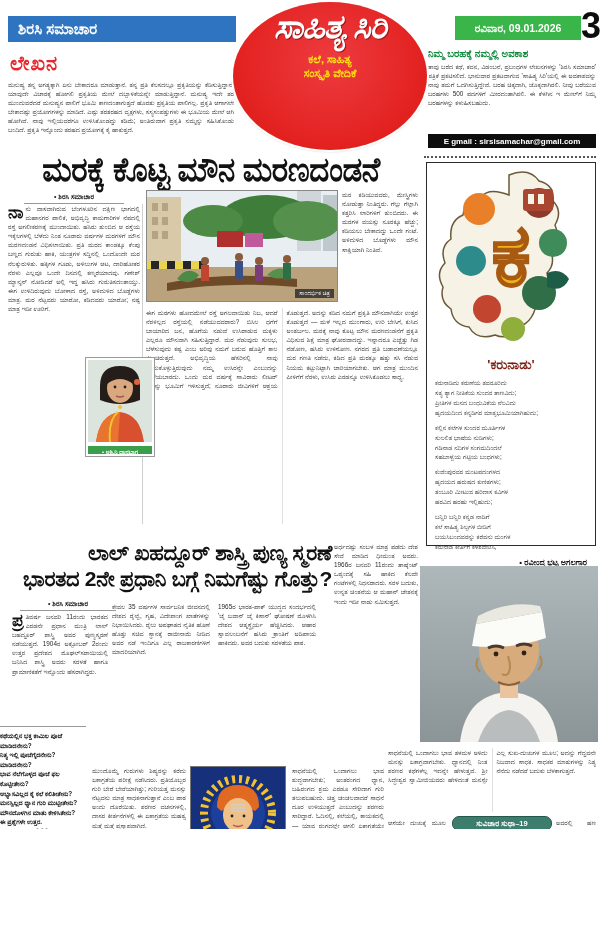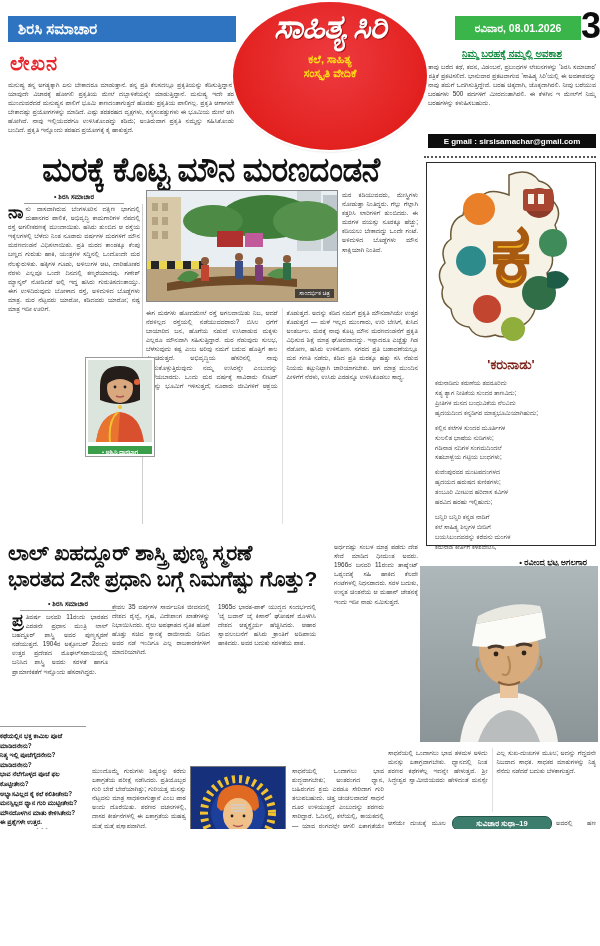--- a/index.html
+++ b/index.html
@@ -28,27 +28,27 @@
   .red-ellipse {
     background:radial-gradient(ellipse at 50% 40%, #ee3b40 0%, #e2211f 70%);
     border-radius:50%; z-index:3; box-shadow:0 0 0 2px #fff, 0 1px 3px rgba(0,0,0,.35);
     display:flex; flex-direction:column; align-items:center; 
   }
   .supp-title { color:#fff; font-size:33px; font-weight:900; font-style:italic;
     text-shadow:1px 1px 0 #9e1212; letter-spacing:-1px; margin-top:6px; }
   .supp-sub { color:#ffe412; font-size:11px; font-weight:bold; text-align:center;
     line-height:1.25; margin-top:6px; }
   .lekhana { color:#e8262d; font-size:20px; font-weight:900; letter-spacing:1px; }
-  .invite-title { color:#0f8a3c; font-weight:bold; font-size:10px; text-align:center;text-decoration:underline; }
+  .invite-title { color:#0f8a3c; font-weight:bold; font-size:10px; text-align:left; }
   .email-bar { background:#0d0d0d; color:#fff; font-weight:bold; font-size:8px;
     display:flex; align-items:center; justify-content:center; }
   .h1-main { font-size:31px; font-weight:900; color:#121212; letter-spacing:-0.5px;
     text-align:center; transform:scaleY(1.08); transform-origin:top; }
   .h2-main { font-size:21px; font-weight:900; color:#121212; line-height:1.25;
-    letter-spacing:-0.3px; }
+    letter-spacing:-0.3px;text-align:right; }
   .h3-main { font-size:19px; font-weight:900; color:#121212; text-align:center; }
   .byline { font-size:6.8px; font-weight:bold; color:#222; text-align:center; }
   .byline-rule { border-bottom:0.5px solid #999; }
   .caption-strip { background:#3a9e4a; color:#fff; font-size:6px; font-weight:bold;
     display:flex; align-items:center; justify-content:center; }
   .photo-frame { border:1px solid #888; background:#fff; overflow:hidden; }
   .photo-caption-overlay { position:absolute; right:3px; bottom:3px;
     background:rgba(40,40,40,.8); color:#fff; font-size:6px; padding:1px 4px; }
   .poem-box { border:1px solid #2b2b2b; background:#fff; padding:4px 8px; }
   .poem-title { color:#7a1d12; font-size:13px; font-weight:900; text-align:center; }
@@ -70,21 +70,21 @@
 </head>
 <body>
 
 <div class="page">
 
   <div class="abs masthead-bar" style="left:8px;top:16px;width:228px;height:26px;">
     <span>ಶಿರಸಿ ಸಮಾಚಾರ</span>
   </div>
 
   <div class="abs date-bar" style="left:455px;top:16px;width:126px;height:24px;">
-    <span>ರವಿವಾರ, 08.01.2026</span>
+    <span>ರವಿವಾರ, 09.01.2026</span>
   </div>
   <div class="abs page-num" style="left:581px;top:8px;">3</div>
 
   <div class="abs red-ellipse" style="left:233px;top:2px;width:194px;height:148px;">
     <div class="supp-title">ಸಾಹಿತ್ಯ ಸಿರಿ</div>
     <div class="supp-sub pre">ಕಲೆ, ಸಾಹಿತ್ಯ
 ಸಂಸ್ಕೃತಿ ವೇದಿಕೆ</div>
   </div>
 
   <div class="abs lekhana" style="left:10px;top:52px;">ಲೇಖನ</div>

